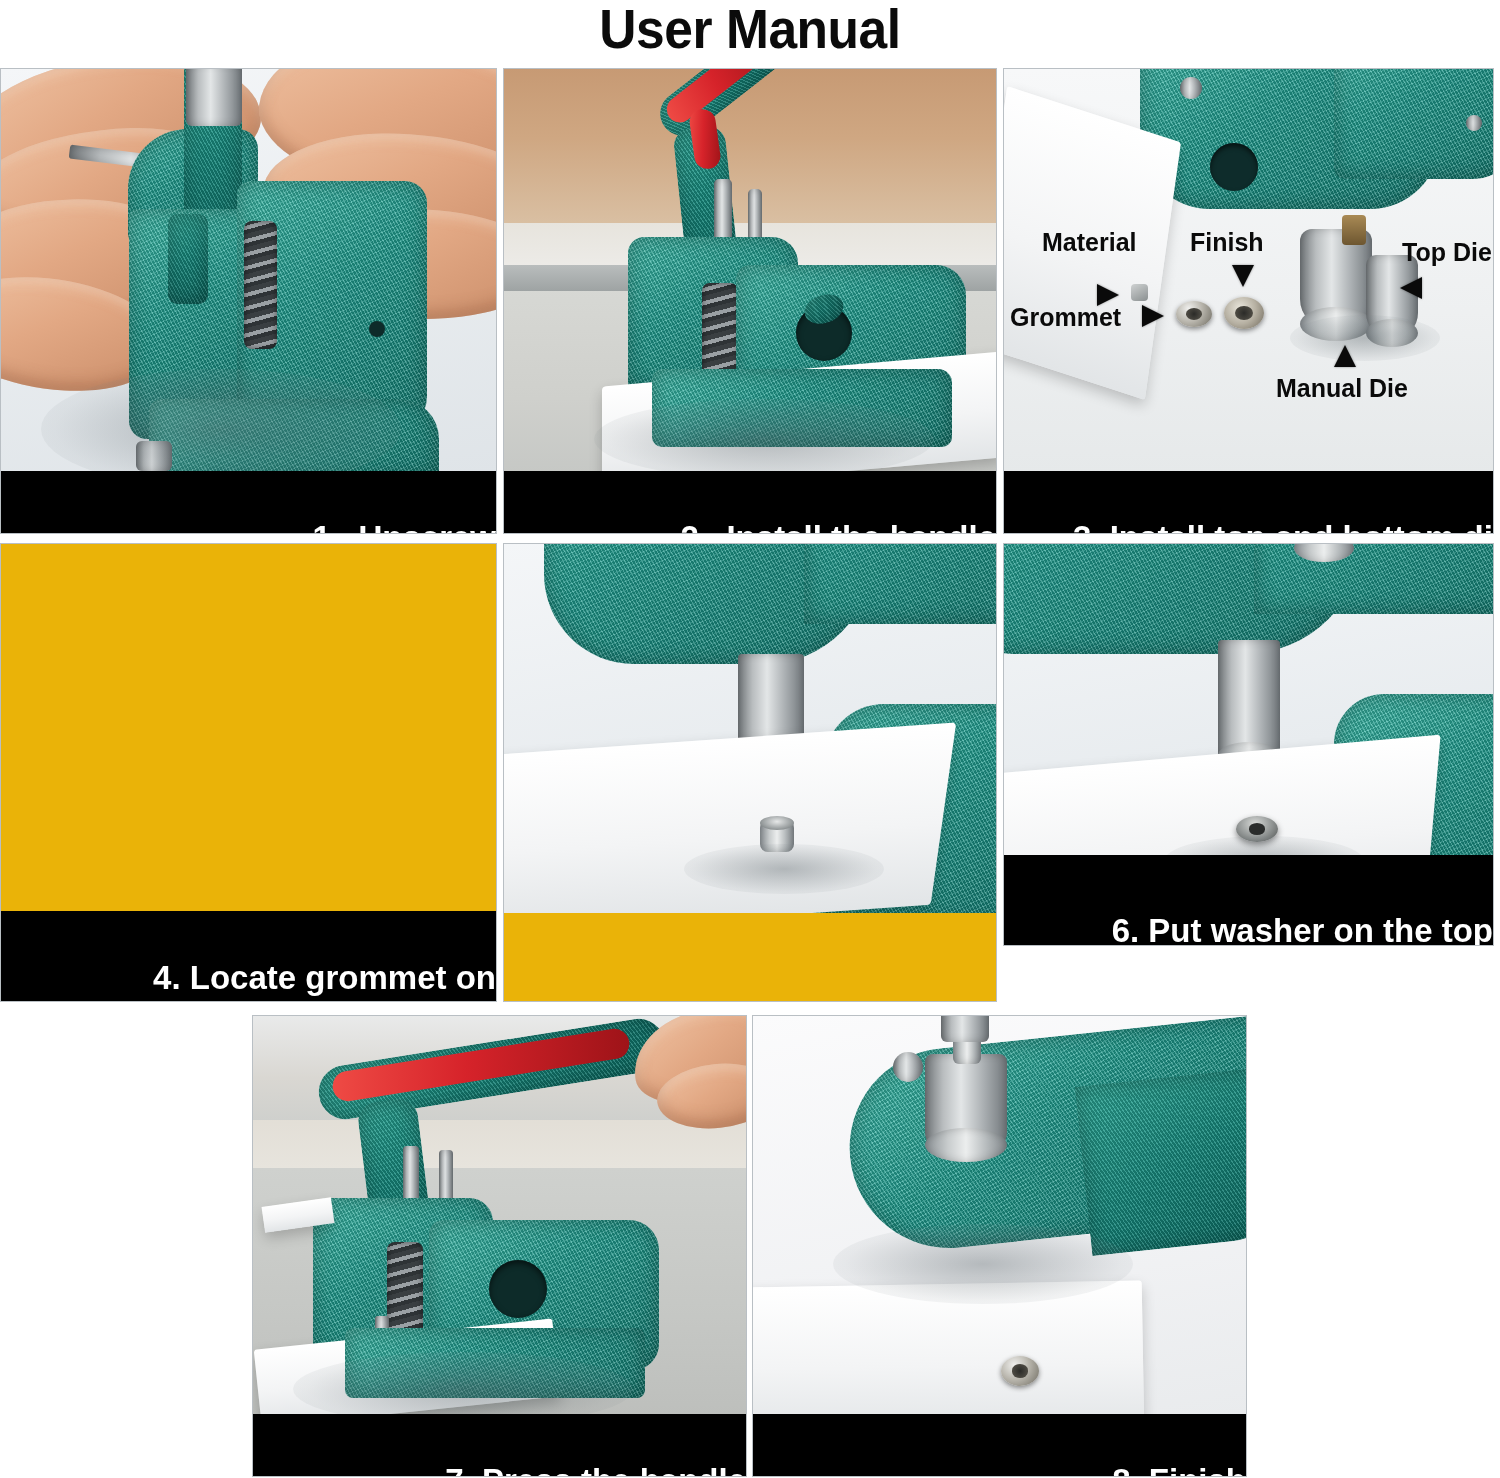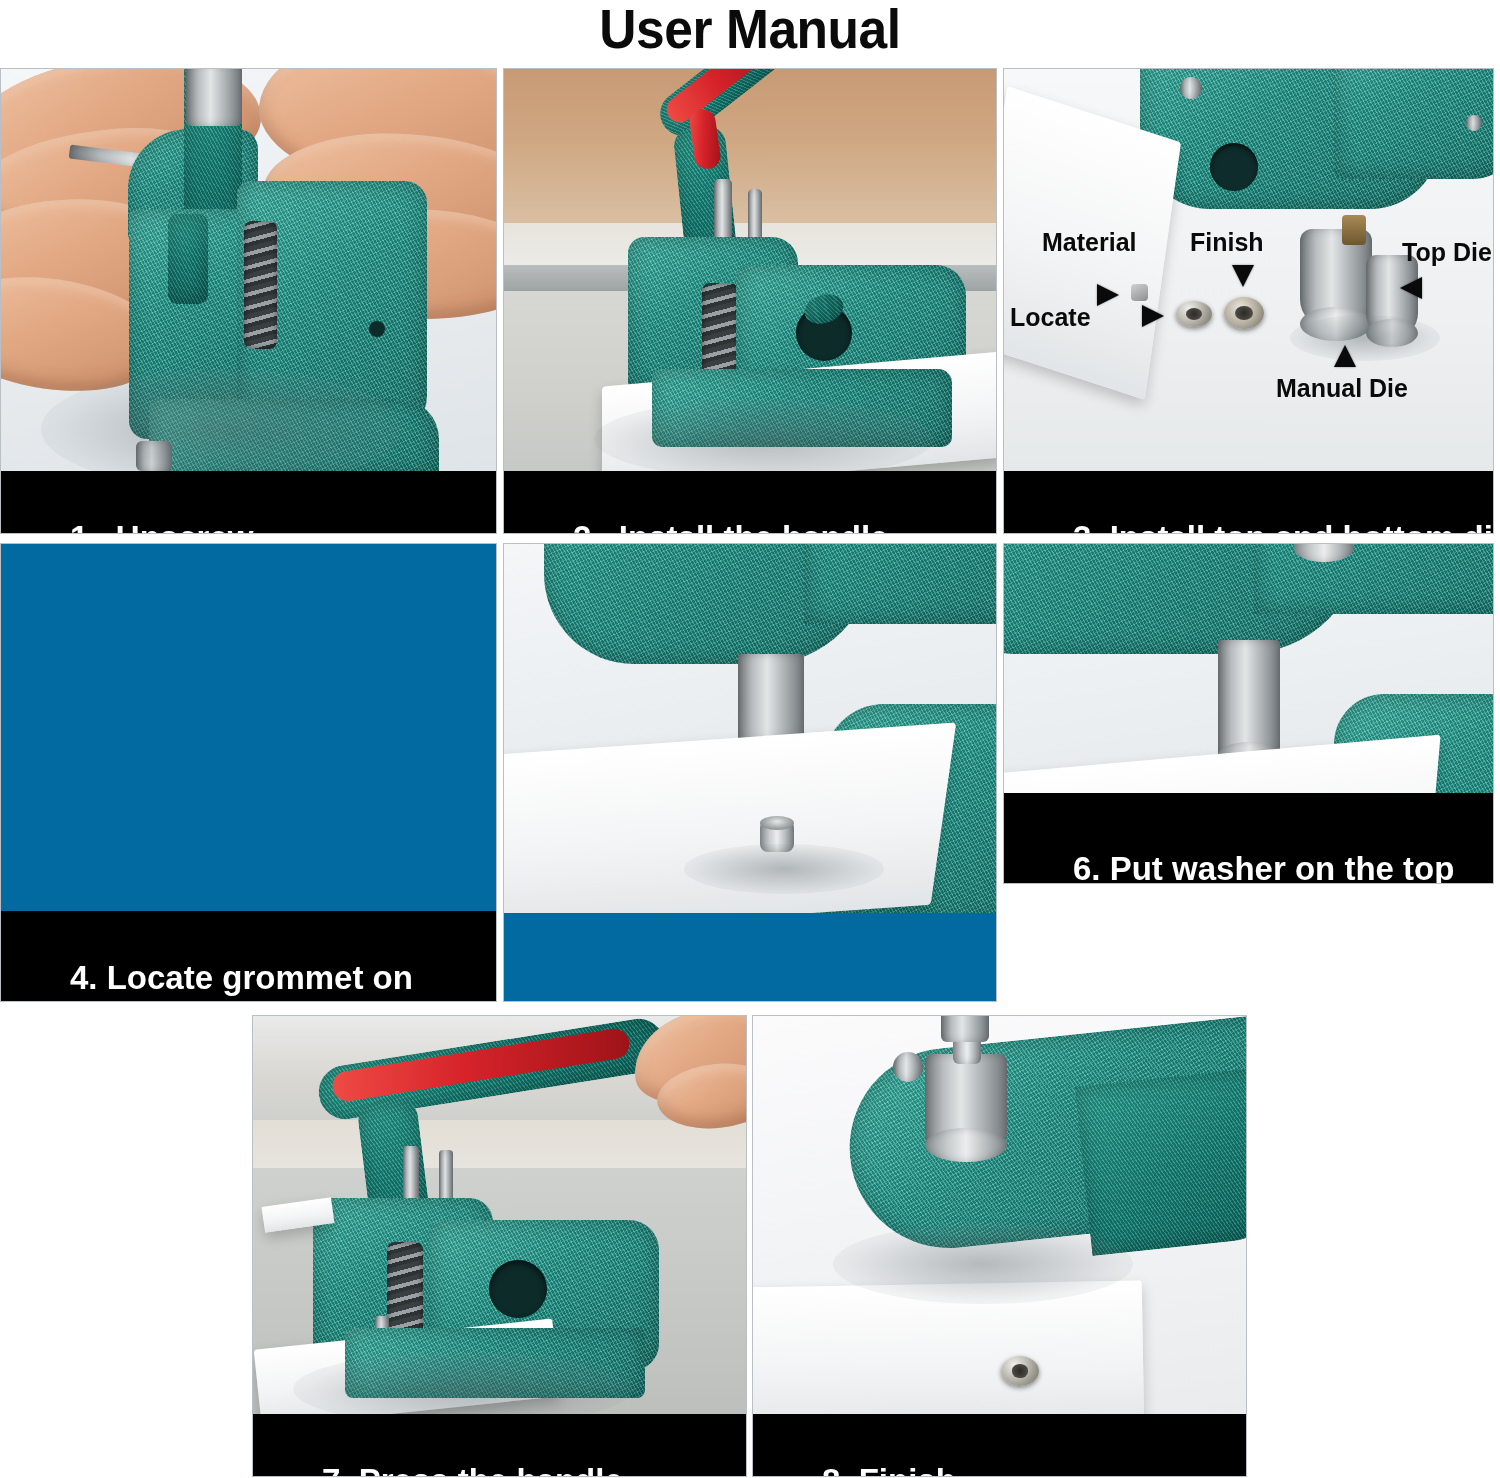--- a/index.html
+++ b/index.html
@@ -32,23 +32,24 @@
     transform: scaleX(0.92);
     transform-origin: center top;
   }
 
   
   .sheet { position: absolute; left: 0; top: 0; width: 1500px; height: 1478px; }
 
   .panel {
     position: absolute;
     overflow: hidden;
-    background: #0369a1;
+    background: #eab308;
     box-sizing: border-box;
     border: 1px solid #b9bfc4;
+    text-align: right;
   }
   .photo {
     position: absolute;
     left: 0; top: 0; right: 0;
     overflow: hidden;
   }
   .caption {
     position: absolute;
     left: 0; right: 0; bottom: 0;
     background: #000000;
@@ -67,21 +68,21 @@
   
   #p1 { left: 0px;    top: 68px;  width: 497px; height: 466px; }
   #p2 { left: 503px;  top: 68px;  width: 494px; height: 466px; }
   #p3 { left: 1003px; top: 68px;  width: 491px; height: 466px; }
   #p1 .photo, #p2 .photo, #p3 .photo { height: 404px; }
   #p1 .caption, #p2 .caption, #p3 .caption { height: 62px; }
 
   
   #p4 { left: 0px;    top: 543px; width: 497px; height: 459px; }
   #p5 { left: 503px;  top: 543px; width: 494px; height: 459px; }
-  #p6 { left: 1003px; top: 543px; width: 491px; height: 341px; }
+  #p6 { left: 1003px; top: 543px; width: 491px; height: 403px; }
   #p4 .photo, #p5 .photo { height: 369px; }
   #p6 .photo { height: 369px; }
   #p4 .caption, #p5 .caption { height: 90px; }
   #p6 .caption { height: 90px; padding-top: 16px; }
 
   
   #p7 { left: 252px; top: 1015px; width: 495px; height: 462px; }
   #p8 { left: 752px; top: 1015px; width: 495px; height: 462px; }
   #p7 .photo, #p8 .photo { height: 400px; }
   #p7 .caption, #p8 .caption { height: 62px; }
@@ -288,21 +289,21 @@
         <div style="position:absolute;left:338px;top:146px;width:24px;height:30px;border-radius:4px;background:linear-gradient(180deg,#a98a55,#6d5630);"></div>
         <div class="shadow-blob" style="left:286px;top:246px;width:150px;height:46px;"></div>
 
         <div class="callout" style="left:38px;top:160px;">Material</div>
         <div class="arrow right" style="left:93px;top:215px;"></div>
         <div style="position:absolute;left:127px;top:215px;width:17px;height:17px;border-radius:4px;background:linear-gradient(150deg,#cfd2d2,#8a8f90);"></div>
 
         <div class="callout" style="left:186px;top:160px;">Finish</div>
         <div class="arrow down" style="left:228px;top:196px;"></div>
 
-        <div class="callout" style="left:6px;top:235px;">Locate</div>
+        <div class="callout" style="left:6px;top:235px;">Grommet</div>
         <div class="arrow right" style="left:138px;top:236px;"></div>
 
         <div class="callout" style="left:398px;top:170px;">Top Die</div>
         <div class="arrow left" style="left:396px;top:208px;"></div>
 
         <div class="callout" style="left:272px;top:306px;">Manual Die</div>
         <div class="arrow up" style="left:330px;top:276px;"></div>
       </div>
     </div>
     <div class="caption">

